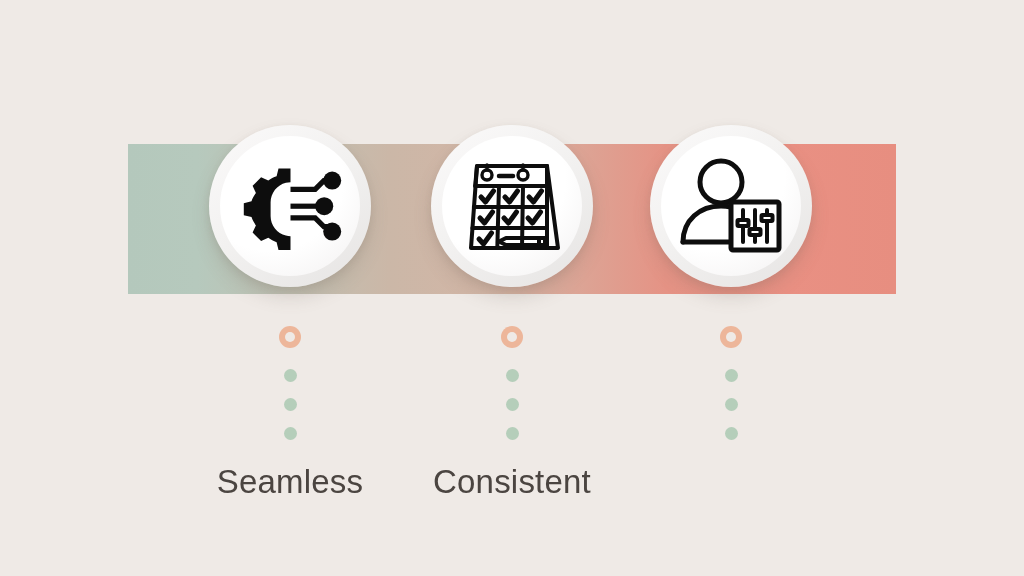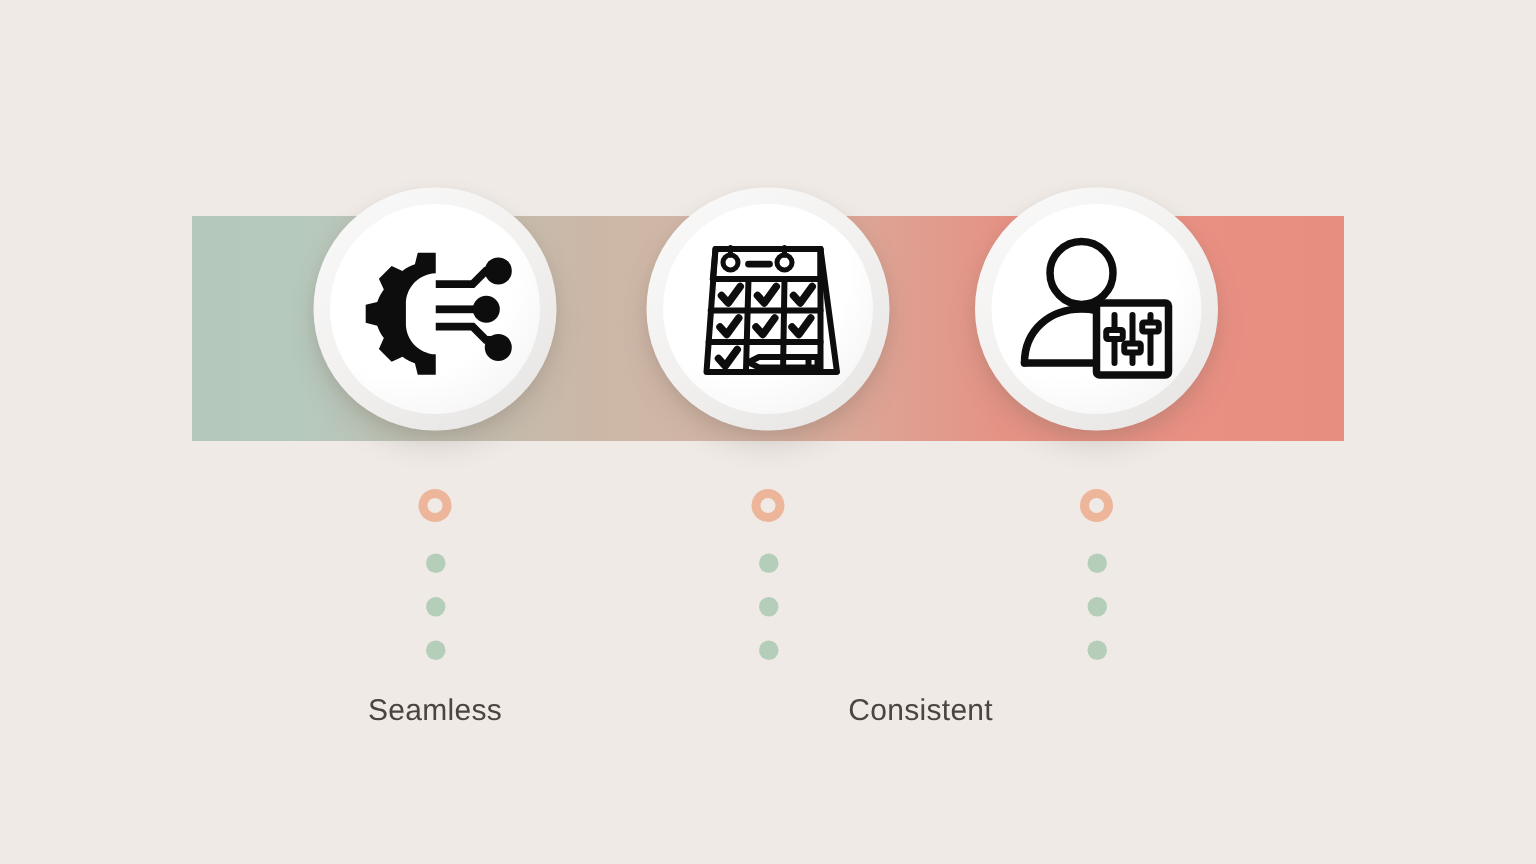--- a/index.html
+++ b/index.html
@@ -115,27 +115,27 @@
   }
   .dot:last-child { margin-bottom: 0; }
 
   
   .label {
     position: absolute;
     top: 463px;
     width: 300px;
     text-align: center;
     font-family: "Liberation Sans", sans-serif;
-    font-size: 20px;
+    font-size: 33px;
     font-weight: 400;
     letter-spacing: 0.2px;
     color: #4b4541;
   }
   .label-1 { left: 140px; }
-  .label-2 { left: 362px; text-align: right; }
+  .label-2 { left: 362px; }
   .label-3 { left: 581px; }
 </style>
 </head>
 <body>
 
 <div class="slide">
 
   <div class="band"></div>
 
   <div class="badges">

